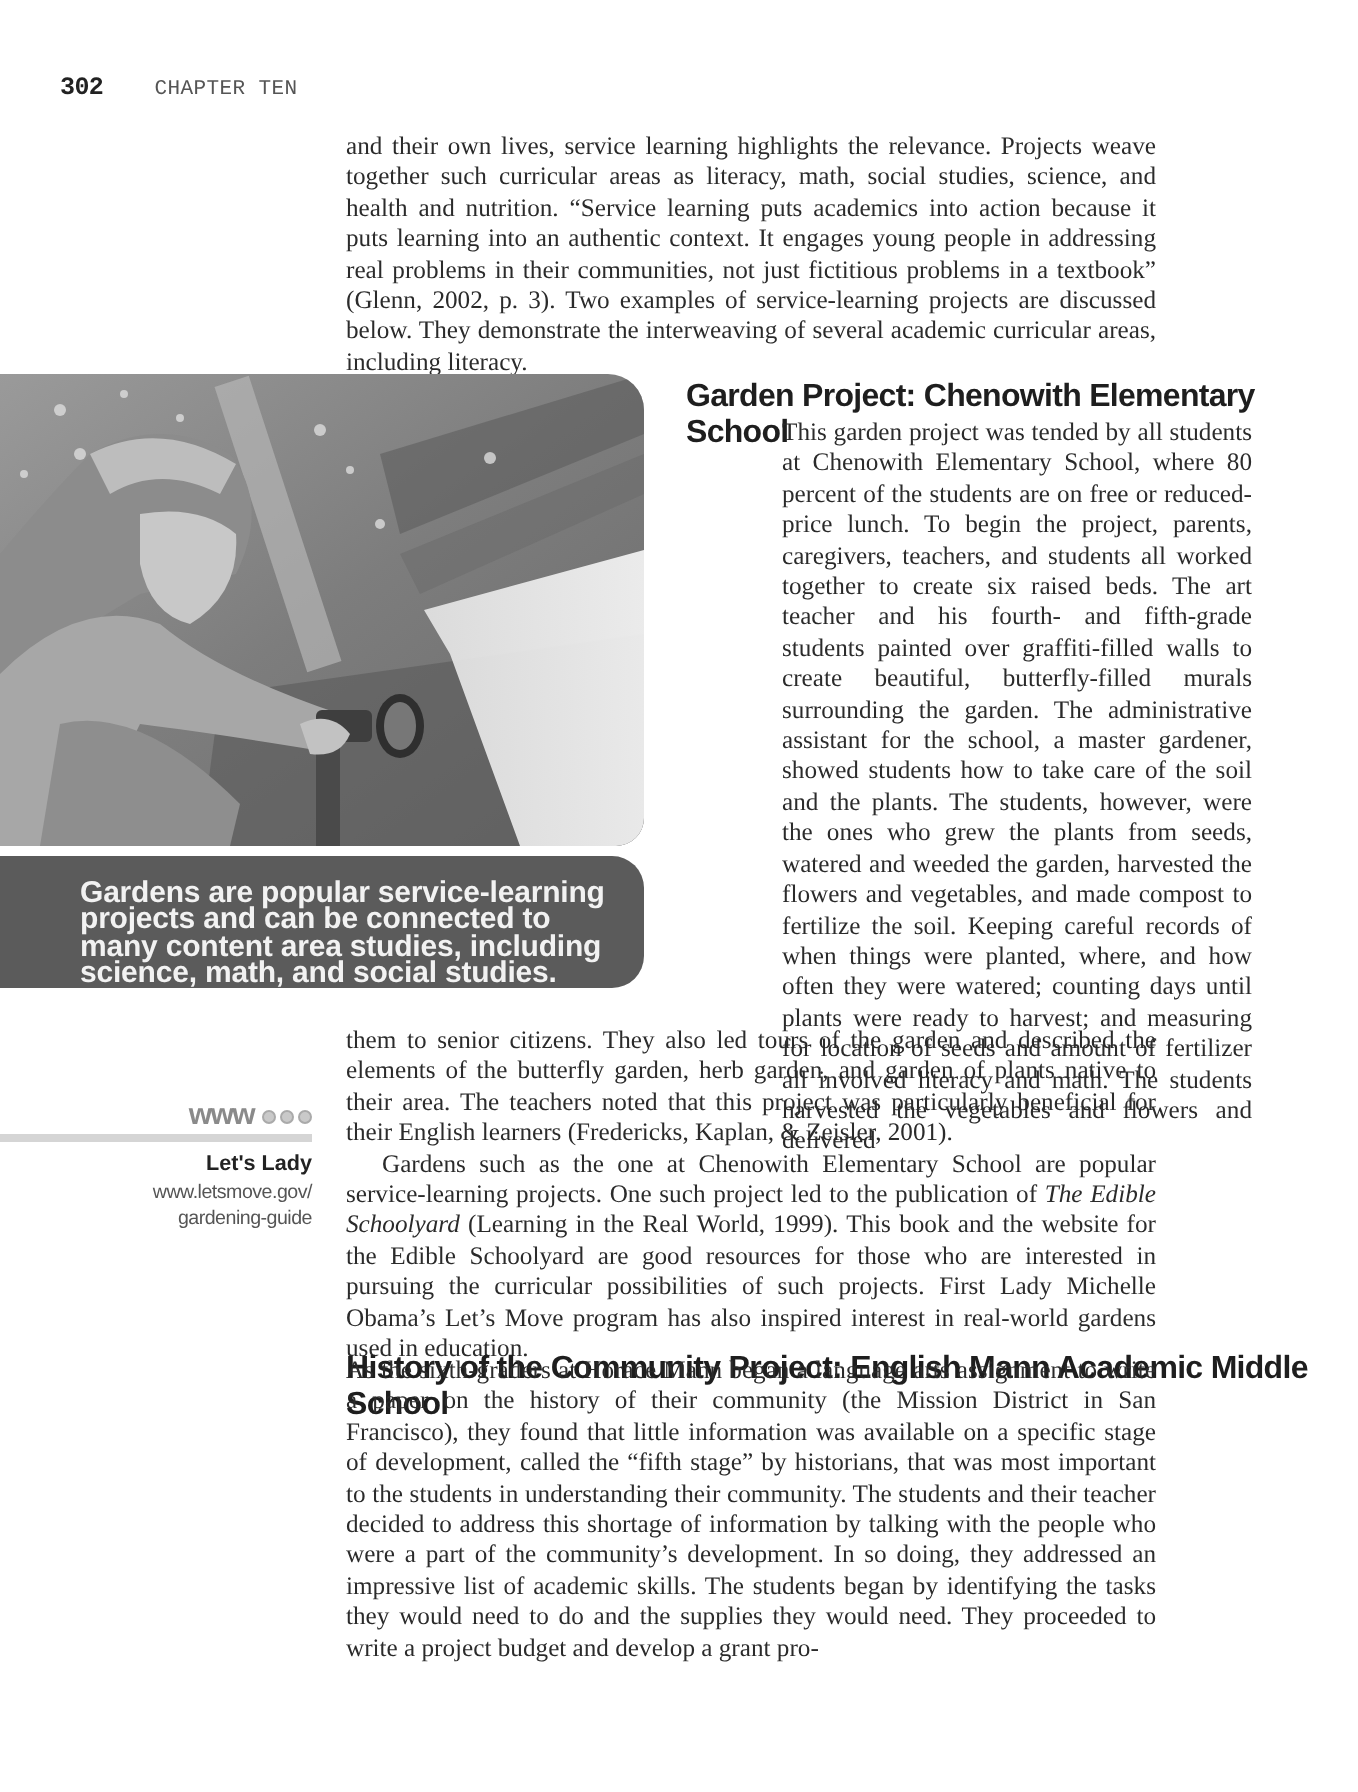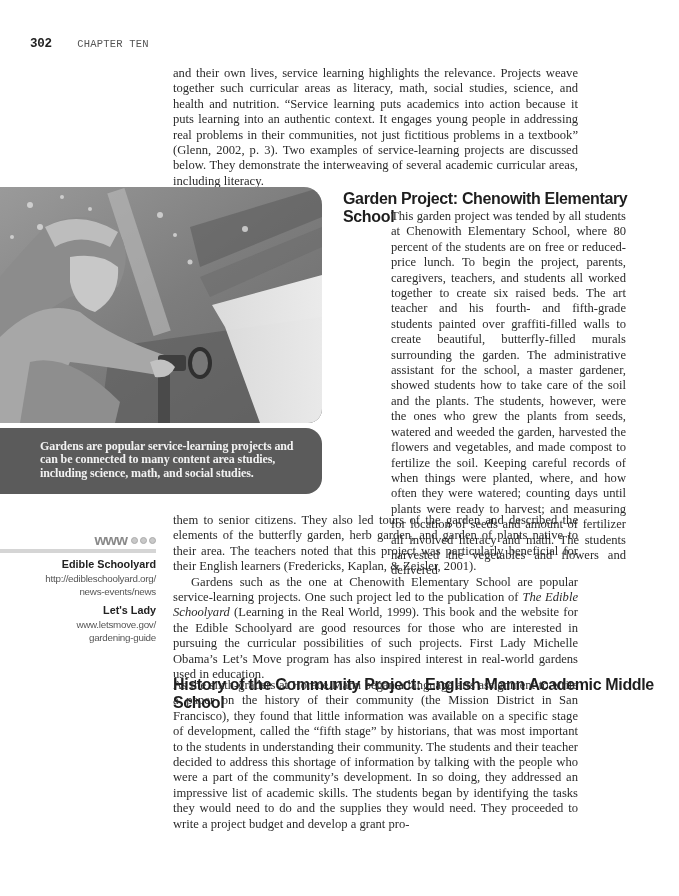--- a/index.html
+++ b/index.html
@@ -11,30 +11,30 @@
 
   .para { font-family:"Liberation Serif",serif; font-size:12.6px; line-height:15.4px; color:#2b2b2b; text-align:justify; margin:0; }
   .para .indent { display:inline-block; width:18px; }
 
   #intro { position:absolute; left:173px; top:66px; width:405px; }
 
   
   .photo { position:absolute; left:0; top:187px; width:322px; height:236px; border-radius:0 18px 14px 0; overflow:hidden; }
   .photo svg { display:block; }
   .caption { position:absolute; left:0; top:428px; width:322px; height:66px; background:#5b5b5b; border-radius:0 16px 16px 0; box-sizing:border-box; padding:12px 14px 0 40px; }
-  .caption p { margin:0; color:#f2f2f2; font-family:Liberation Serif, serif; font-size:12px; line-height:13.4px; font-weight:bold; letter-spacing:-0.1px; }
+  .caption p { margin:0; color:#f2f2f2; font-family:Liberation Sans, sans-serif; font-size:15px; line-height:13.4px; font-weight:bold; letter-spacing:-0.1px; }
 
   .h2 { font-family:"Liberation Sans",sans-serif; font-weight:bold; font-size:16px; color:#1e1e1e; letter-spacing:-0.35px; margin:0; }
   #garden-heading { position:absolute; left:343px; top:190px; }
   #garden-body { position:absolute; left:343px; top:209px; width:235px;margin-left:48px; }
 
   #garden-cont { position:absolute; left:173px; top:513px; width:405px; }
 
   
-  .www { position:absolute; left:0; top:532px; width:158px; }
+  .www { position:absolute; left:0; top:550px; width:158px; }
   .www-row { display:flex; justify-content:flex-end; align-items:center; height:16px; padding-right:2px; }
   .www-text { font-family:"Liberation Sans",sans-serif; font-weight:bold; font-size:15px; color:#8a8a8a; letter-spacing:-0.8px; line-height:14px; }
   .dot { width:7px; height:7px; border-radius:50%; background:#c9c9c9; border:1px solid #aaa; margin-left:2px; box-sizing:border-box; }
   .www-rule { height:4px; background:#d5d5d5; margin-top:1px; width:156px; }
   .res { text-align:right; padding-right:2px; }
   .res-title { font-family:"Liberation Sans",sans-serif; font-weight:bold; font-size:10.8px; color:#222; margin:4px 0 1px 0; line-height:14px; }
   .res-url { font-family:"Liberation Sans",sans-serif; font-size:9.8px; color:#555; line-height:13.3px; margin:0; letter-spacing:-0.25px; }
 
   #history-heading { position:absolute; left:173px; top:676px; }
   #history-body { position:absolute; left:173px; top:678px; width:405px; }
@@ -115,25 +115,20 @@
   <div class="www-row">
     <span class="www-text">www</span>
     <span style="display:flex;margin-left:2px;">
       <span class="dot"></span>
         <span class="dot"></span>
         <span class="dot"></span>
     </span>
   </div>
   <div class="www-rule"></div>
   <div class="res">
-    <p class="res-title">Edible Schoolyard</p>
-    <p class="res-url">http://edibleschoolyard.org/</p>
-    <p class="res-url">news-events/news</p>
-  </div>
-  <div class="res">
     <p class="res-title">Let's Lady</p>
     <p class="res-url">www.letsmove.gov/</p>
     <p class="res-url">gardening-guide</p>
   </div>
 </div>
 
 <h3 id="history-heading" class="h2">History of the Community Project: English Mann Academic Middle School</h3>
 <p id="history-body" class="para">As the sixth-graders at Horace Mann began a language arts assignment to write a paper on the history of their community (the Mission District in San Francisco), they found that little information was available on a specific stage of development, called the “fifth stage” by historians, that was most important to the students in understanding their community. The students and their teacher decided to address this shortage of information by talking with the people who were a part of the community’s development. In so doing, they addressed an impressive list of academic skills. The students began by identifying the tasks they would need to do and the supplies they would need. They proceeded to write a project budget and develop a grant pro-</p>
 
 </body></html>

